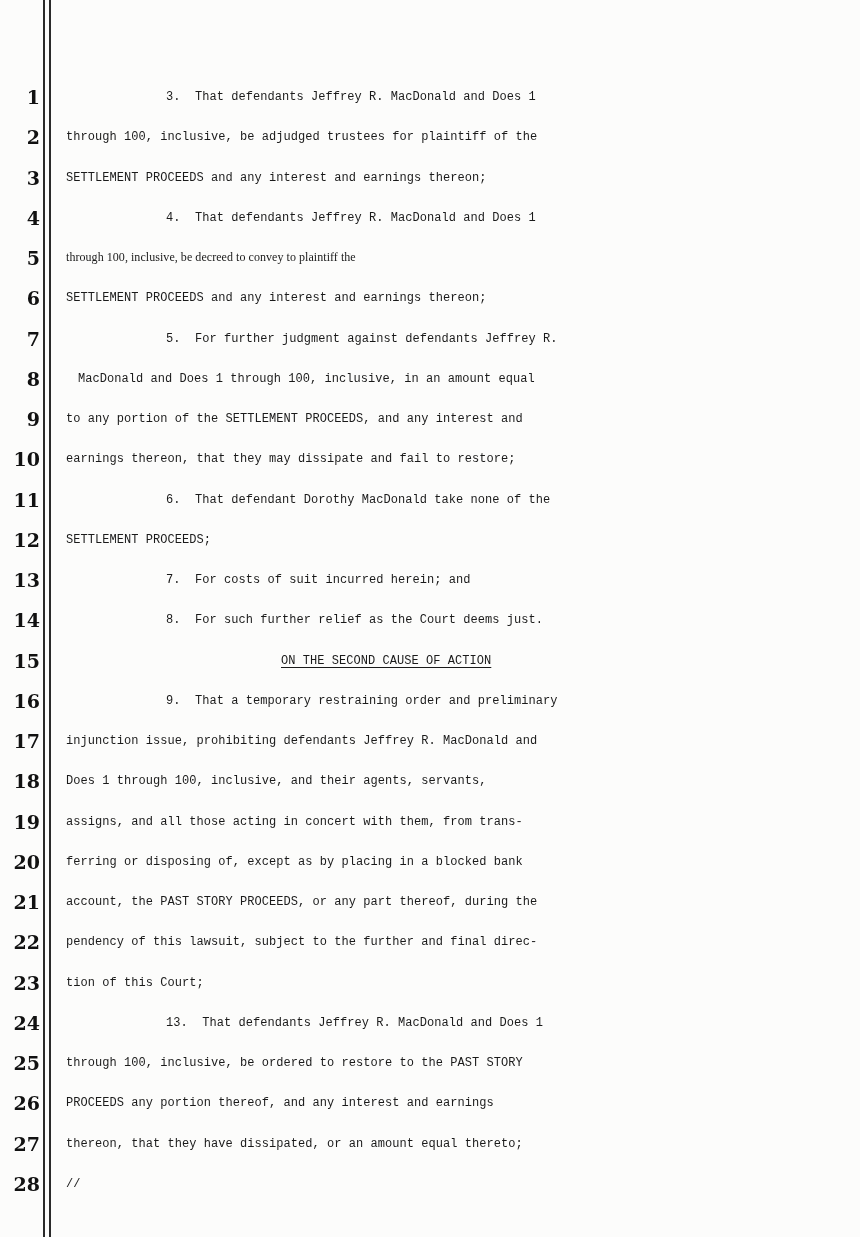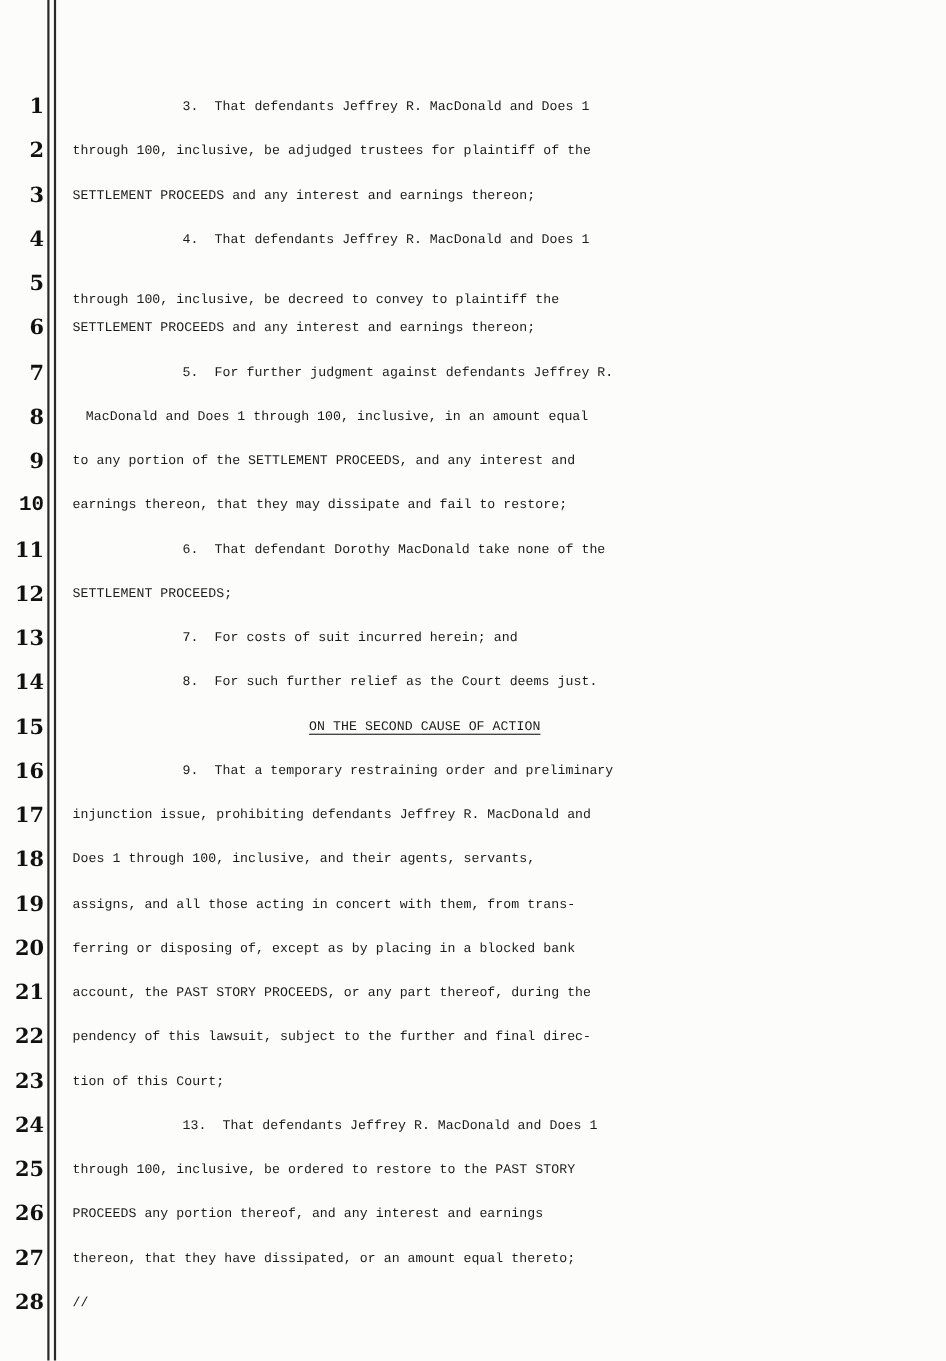--- a/index.html
+++ b/index.html
@@ -41,21 +41,21 @@
 <div class="gutter" id="gutter">
     <div class="lnum" style="top: 85px;">1</div>
     <div class="lnum" style="top: 125.25px;">2</div>
     <div class="lnum" style="top: 165.5px;">3</div>
     <div class="lnum" style="top: 205.75px;">4</div>
     <div class="lnum" style="top: 246px;">5</div>
     <div class="lnum" style="top: 286.25px;">6</div>
     <div class="lnum" style="top: 326.5px;">7</div>
     <div class="lnum" style="top: 366.75px;">8</div>
     <div class="lnum" style="top: 407px;">9</div>
-    <div class="lnum" style="top: 447.25px; font-family: Liberation Mono, monospace;">10</div>
+    <div class="lnum" style="top: 447.25px;">10</div>
     <div class="lnum" style="top: 487.5px; padding-left: 19px;">11</div>
     <div class="lnum" style="top: 527.75px;">12</div>
     <div class="lnum" style="top: 568px;">13</div>
     <div class="lnum" style="top: 608.25px;">14</div>
     <div class="lnum" style="top: 648.5px;">15</div>
     <div class="lnum" style="top: 688.75px;">16</div>
     <div class="lnum" style="top: 729px;">17</div>
     <div class="lnum" style="top: 769.25px; padding-left: 16px;">18</div>
     <div class="lnum" style="top: 809.5px;">19</div>
     <div class="lnum" style="top: 849.75px;">20</div>
@@ -66,21 +66,21 @@
     <div class="lnum" style="top: 1051px;">25</div>
     <div class="lnum" style="top: 1091.25px;">26</div>
     <div class="lnum" style="top: 1131.5px;">27</div>
     <div class="lnum" style="top: 1171.75px;">28</div>
   </div>
 <div class="body-lines" id="bodyLines">
     <div class="line indent" style="top: 85px;">3.  That defendants Jeffrey R. MacDonald and Does 1</div>
     <div class="line" style="top: 125.25px;">through 100, inclusive, be adjudged trustees for plaintiff of the</div>
     <div class="line" style="top: 165.5px;">SETTLEMENT PROCEEDS and any interest and earnings thereon;</div>
     <div class="line indent" style="top: 205.75px;">4.  That defendants Jeffrey R. MacDonald and Does 1</div>
-    <div class="line" style="top: 260px;">through 100, inclusive, be decreed to convey to plaintiff the</div>
+    <div class="line" style="top: 245px; font-family: Liberation Serif, serif;">through 100, inclusive, be decreed to convey to plaintiff the</div>
     <div class="line" style="top: 286.25px;">SETTLEMENT PROCEEDS and any interest and earnings thereon;</div>
     <div class="line indent" style="top: 326.5px;">5.  For further judgment against defendants Jeffrey R.</div>
     <div class="line" style="top: 366.75px; margin-left: 12px;">MacDonald and Does 1 through 100, inclusive, in an amount equal</div>
     <div class="line" style="top: 407px;">to any portion of the SETTLEMENT PROCEEDS, and any interest and</div>
     <div class="line" style="top: 447.25px;">earnings thereon, that they may dissipate and fail to restore;</div>
     <div class="line indent" style="top: 487.5px;">6.  That defendant Dorothy MacDonald take none of the</div>
     <div class="line" style="top: 527.75px;">SETTLEMENT PROCEEDS;</div>
     <div class="line indent" style="top: 568px;">7.  For costs of suit incurred herein; and</div>
     <div class="line indent" style="top: 608.25px;">8.  For such further relief as the Court deems just.</div>
     <div class="line center" style="top: 648.5px;">ON THE SECOND CAUSE OF ACTION</div>

